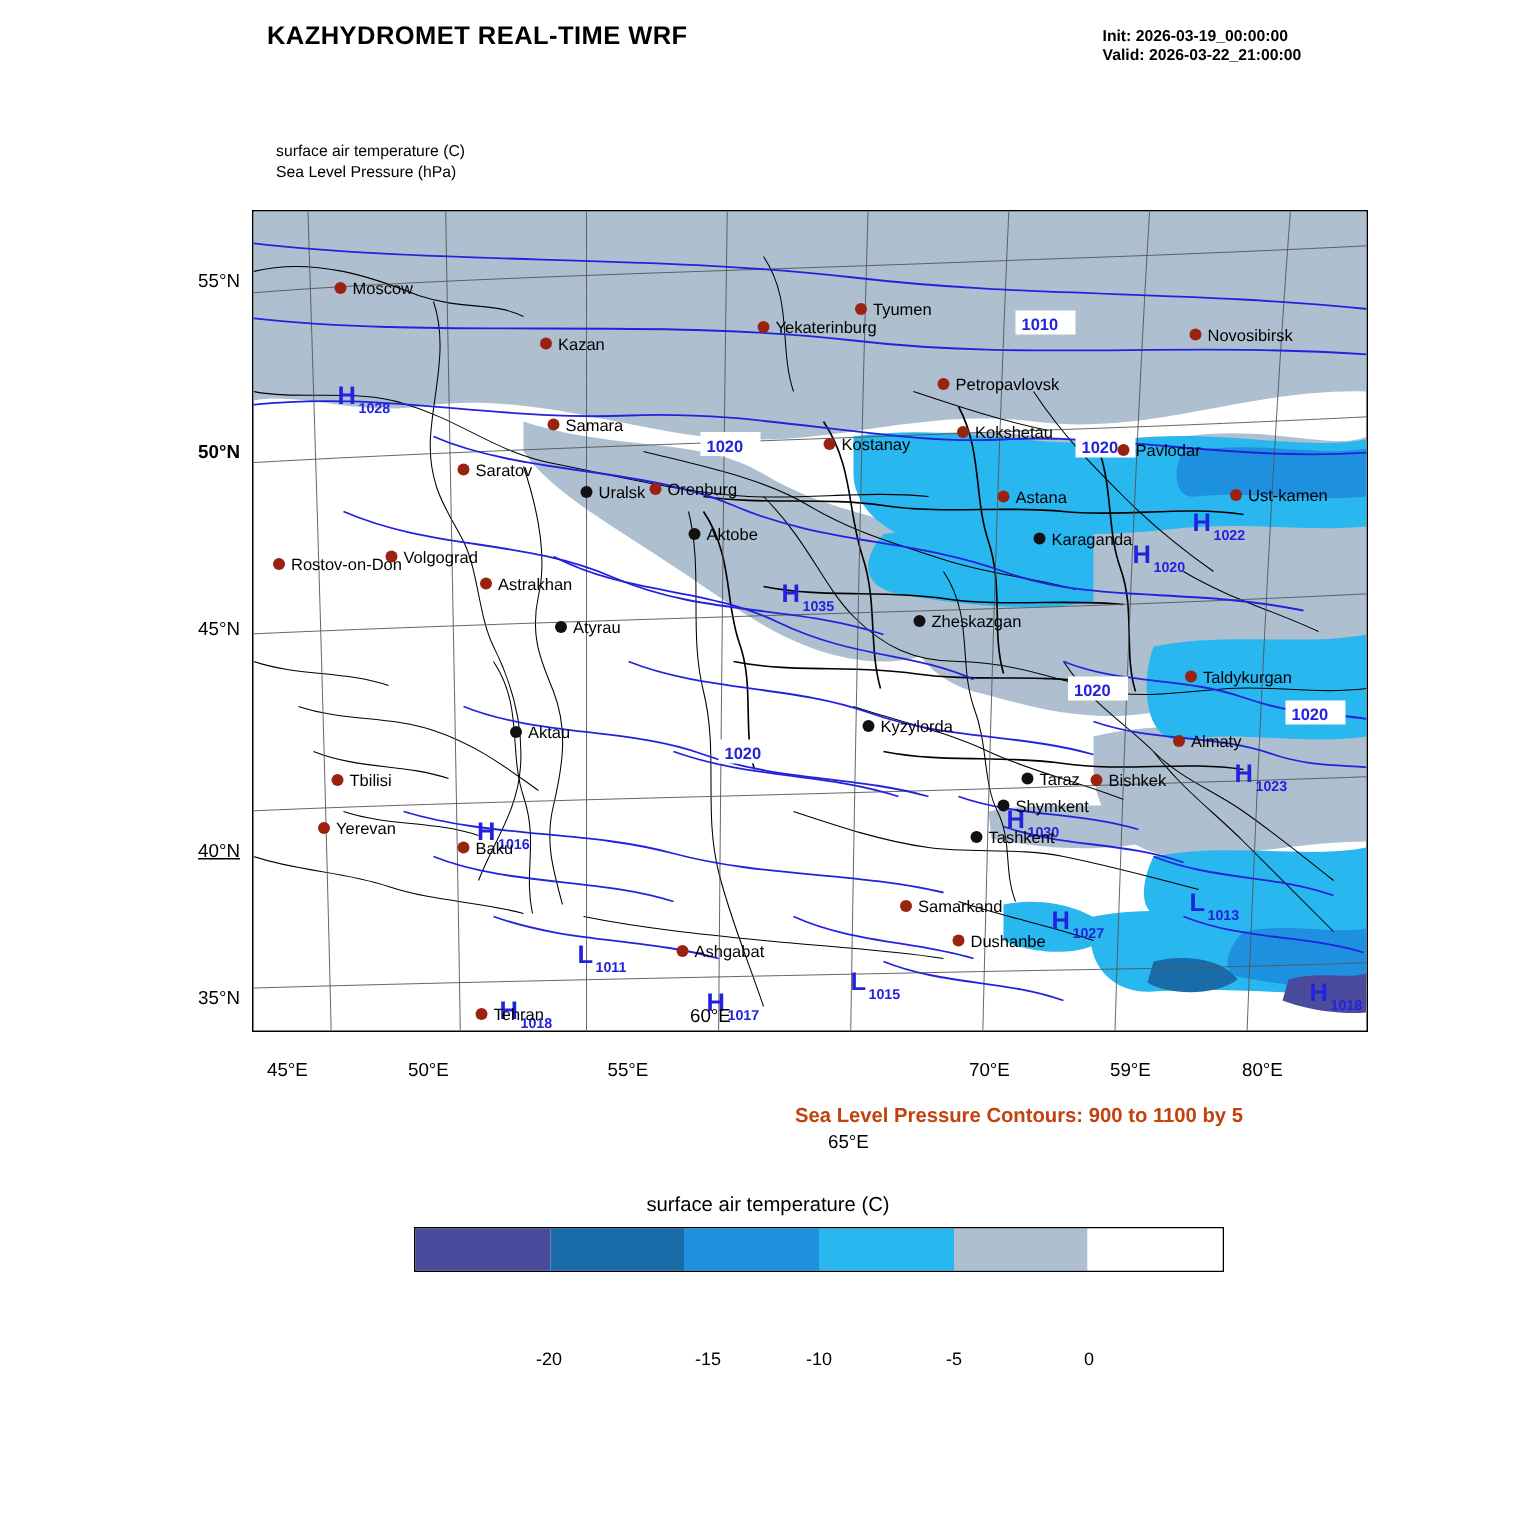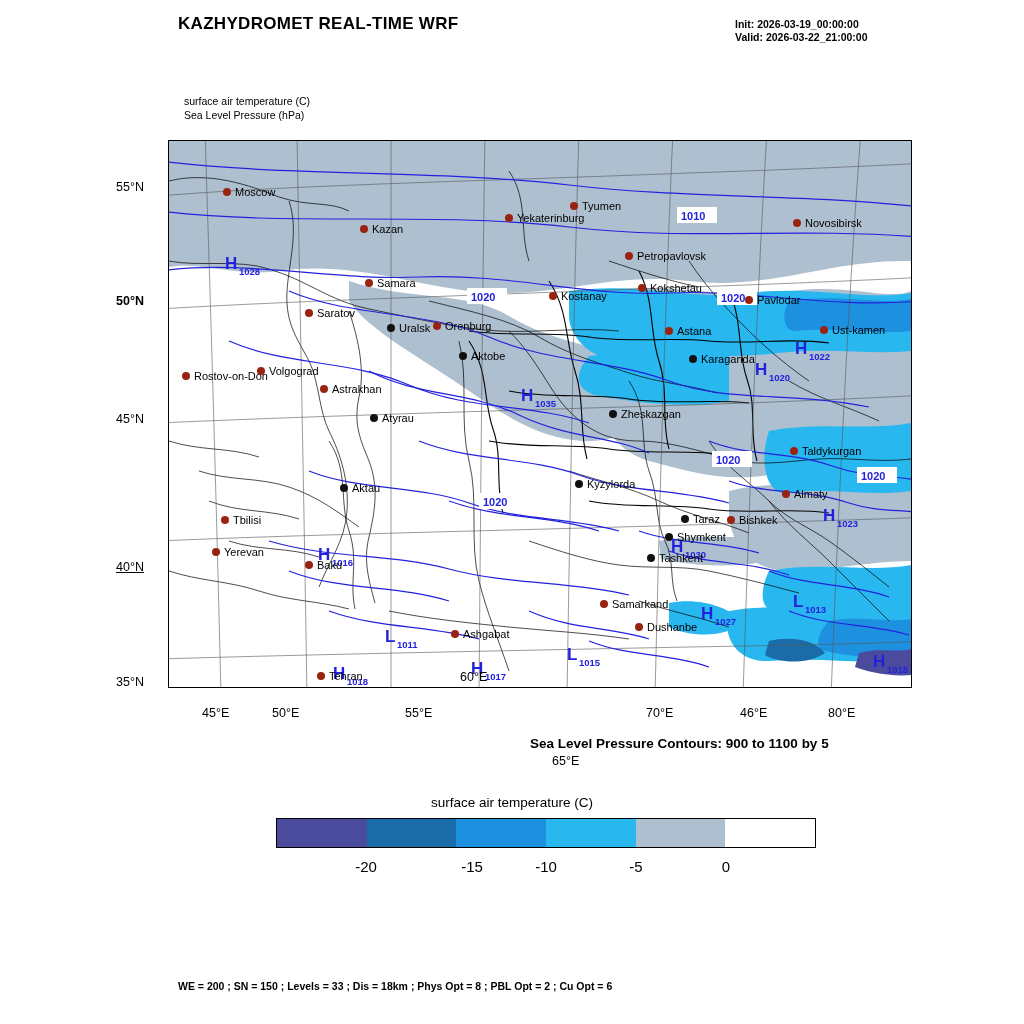--- a/index.html
+++ b/index.html
@@ -22,37 +22,37 @@
   #varlabels{
     left:184px;top:94px;font-size:10.5px;line-height:14px;
   }
   #map-frame{
     left:168px;top:140px;width:744px;height:548px;
     border:1px solid #000;box-sizing:border-box;
     overflow:hidden;background:#ffffff;
   }
   #map-svg{display:block;}
   .axis-label{font-size:12.5px;}
-  .ylab{text-align:center;width:60px;}
+  .ylab{text-align:right;width:60px;}
   #contour-note{
-    left:530px;top:736px;font-size:13.5px;color:#000000;font-weight:bold;
+    left:530px;top:736px;font-size:13.5px;color:#c2410c;font-weight:bold;
   }
   #cbar-title{
     left:0;top:795px;width:1024px;text-align:center;font-size:13.5px;
   }
   #cbar{
     left:276px;top:818px;width:540px;height:30px;
     border:1px solid #000;box-sizing:border-box;display:flex;
   }
   #cbar div{flex:1;height:100%;}
   #cbar-ticks{
     left:276px;top:858px;width:540px;height:20px;
   }
   #cbar-ticks span{
-    position:absolute;font-size:15px;transform:translateX(-50%);
+    position:absolute;font-size:12px;transform:translateX(-50%);margin-top:41px;
   }
   #footer{
     left:178px;top:980px;font-size:10.5px;font-weight:bold;line-height:13px;
   }
   text{font-family:"Liberation Sans", sans-serif;}
   .city-dot{fill:#992211;}
   .city-dot-dark{fill:#111111;}
   .city-name{font-size:11px;fill:#000;}
   .iso{font-size:11px;fill:#2222dd;font-weight:bold;}
   .hl{font-size:17px;fill:#2222dd;font-weight:bold;}
@@ -295,29 +295,29 @@
       <circle class="city-dot" cx="152" cy="535" r="4"></circle>
         <text class="city-name" x="160" y="539">Tehran</text>
     </g>
   </svg>
 </div>
 
 <div class="abs ylab axis-label" style="left:100px;top:180px;">55°N</div>
 <div class="abs ylab axis-label" style="left:100px;top:294px;font-weight:bold;">50°N</div>
 <div class="abs ylab axis-label" style="left:100px;top:412px;">45°N</div>
 <div class="abs ylab axis-label" style="left:100px;top:560px;text-decoration:underline;">40°N</div>
-<div class="abs ylab axis-label" style="left:100px;top:658px;margin-top:17px;">35°N</div>
-
-<div class="abs axis-label" style="left:178px;top:706px;margin-left:24px;">45°E</div>
+<div class="abs ylab axis-label" style="left:100px;top:658px;">35°N</div>
+
+<div class="abs axis-label" style="left:178px;top:706px;">45°E</div>
 <div class="abs axis-label" style="left:272px;top:706px;">50°E</div>
 <div class="abs axis-label" style="left:366px;top:706px;margin-left:39px;">55°E</div>
 <div class="abs axis-label" style="left:460px;top:670px;">60°E</div>
 <div class="abs axis-label" style="left:552px;top:706px;margin-top:48px;">65°E</div>
 <div class="abs axis-label" style="left:646px;top:706px;">70°E</div>
-<div class="abs axis-label" style="left:740px;top:706px;">46°E</div>
+<div class="abs axis-label" style="left:740px;top:706px;">59°E</div>
 <div class="abs axis-label" style="left:828px;top:706px;">80°E</div>
 
 <div class="abs" id="contour-note">Sea Level Pressure Contours: 900 to 1100 by 5</div>
 
 <div class="abs" id="cbar-title">surface air temperature  (C)</div>
 <div class="abs" id="cbar">
   <div style="background:#4b4b9e"></div>
   <div style="background:#1a6ca8"></div>
   <div style="background:#1e90e0"></div>
   <div style="background:#29b7f0"></div>
@@ -326,14 +326,13 @@
 </div>
 <div class="abs" id="cbar-ticks">
   <span style="left:90px;">-20</span>
   <span style="left:196px;">-15</span>
   <span style="left:270px;">-10</span>
   <span style="left:360px;">-5</span>
   <span style="left:450px;">0</span>
 </div>
 
 <div class="abs" id="footer">
-  <div>WE = 200 ; SN = 150 ; Levels = 33 ; Dis = 18km ; Phys Opt = 8 ; PBL Opt = 2 ; Cu Opt = 6</div>
 </div>
 
 </body></html>

